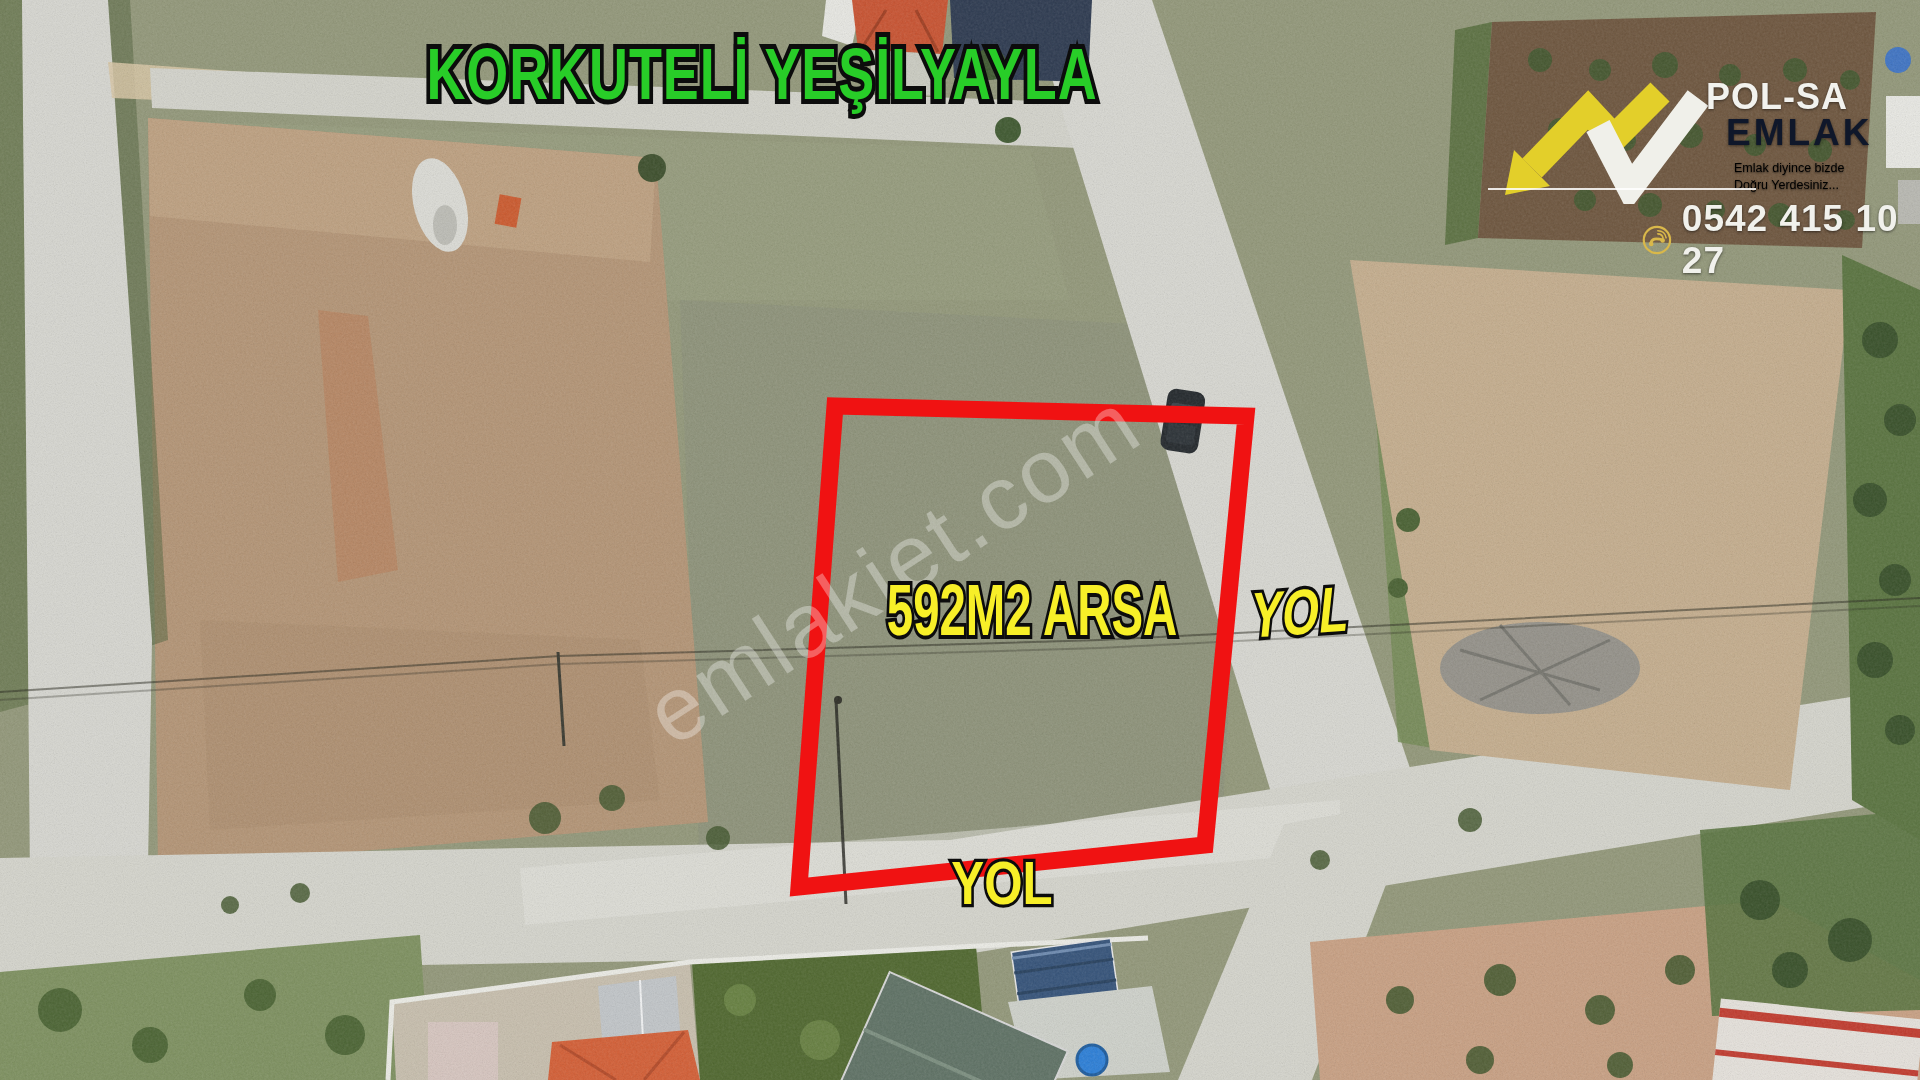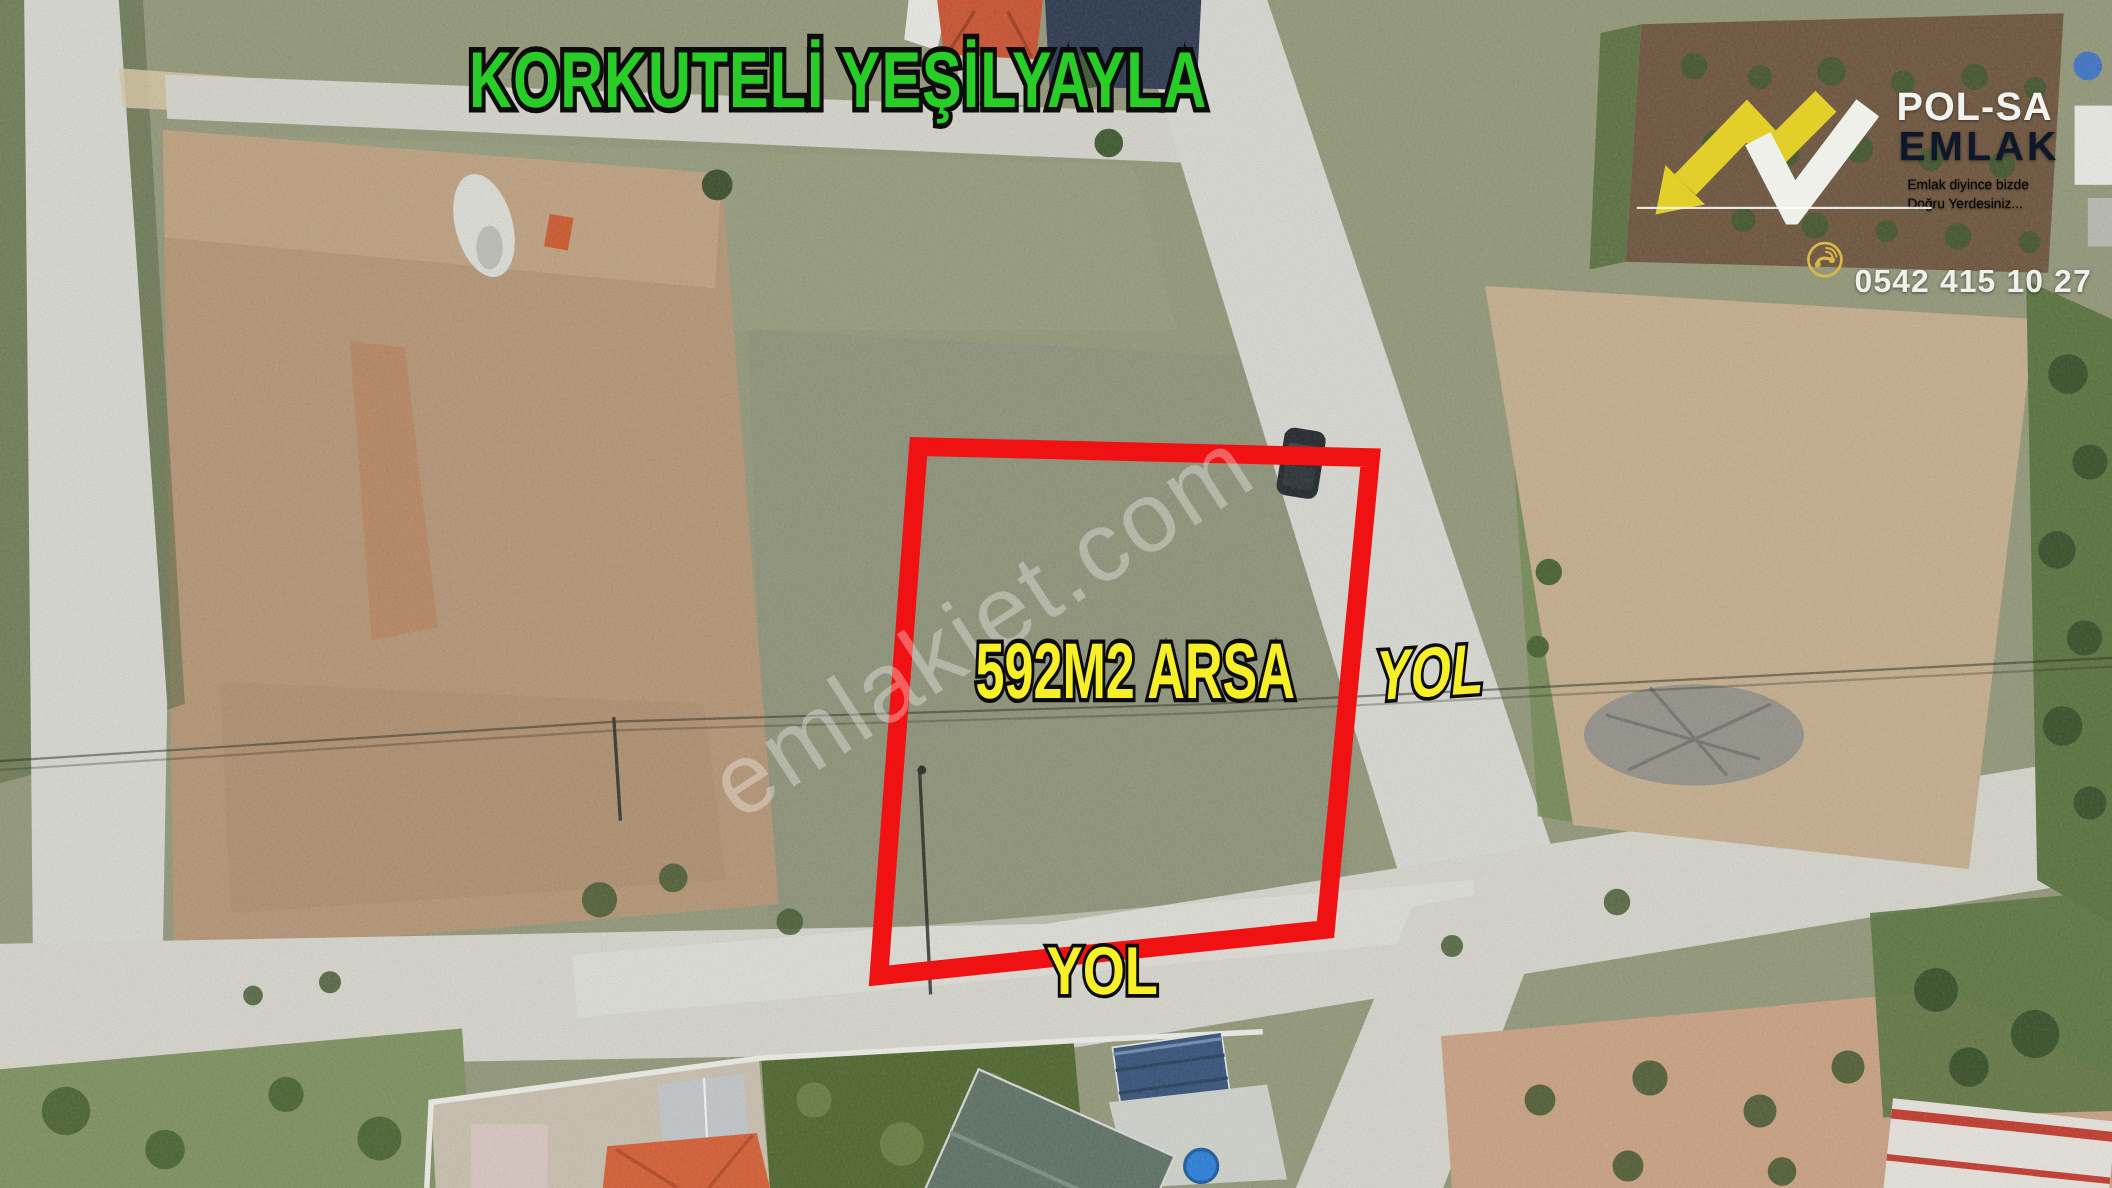--- a/index.html
+++ b/index.html
@@ -31,31 +31,31 @@
     left:1002px;top:883px;transform:translate(-50%,-50%) scale(.88,1.1);
     font-size:56px;color:#f7ef28;-webkit-text-stroke:6px #0c0c0c;
   }
   .watermark{
     left:893px;top:568px;transform:translate(-50%,-50%) rotate(-33deg);
     font-size:90px;color:rgba(255,255,255,.33);letter-spacing:3px;font-weight:400;
   }
   
   .brand{position:absolute;left:1488px;top:74px;width:424px;height:170px;}
   .brand .mark{position:absolute;left:14px;top:6px;}
-  .brand .name1{position:absolute;left:236px;top:2px;font-size:36px;font-weight:bold;
+  .brand .name1{position:absolute;left:218px;top:2px;font-size:36px;font-weight:bold;
     color:#f2f2ee;letter-spacing:1px;text-shadow:0 1px 3px rgba(0,0,0,.5);}
   .brand .name2{position:absolute;left:238px;top:38px;font-size:37px;font-weight:bold;
     color:#0f172a;letter-spacing:3px;text-shadow:0 1px 3px rgba(0,0,0,.5);}
   .brand .tag{position:absolute;left:246px;top:86px;font-size:12.5px;color:#000000;
     line-height:1.35;text-shadow:0 1px 2px rgba(0,0,0,.6);}
   .brand .rule{position:absolute;left:0px;top:114px;width:268px;height:2px;
     background:rgba(255,255,255,.85);}
   .phone{position:absolute;left:1642px;top:198px;display:flex;align-items:center;gap:10px;}
-  .phone .num{font-size:29px;font-weight:bold;color:#f1f1ec;letter-spacing:1px;
-    text-shadow:0 1px 3px rgba(0,0,0,.55);margin-top:42px;}
+  .phone .num{font-size:37px;font-weight:bold;color:#f1f1ec;letter-spacing:1px;
+    text-shadow:0 1px 3px rgba(0,0,0,.55);}
 </style>
 </head>
 <body>
 
 <div class="stage">
 
   <svg class="photo" width="1920" height="1080" viewBox="0 0 1920 1080">
     <defs>
       <filter id="grain" x="0" y="0" width="100%" height="100%">
         <feTurbulence type="fractalNoise" baseFrequency="0.9" numOctaves="2" seed="3" stitchTiles="stitch"></feTurbulence>

